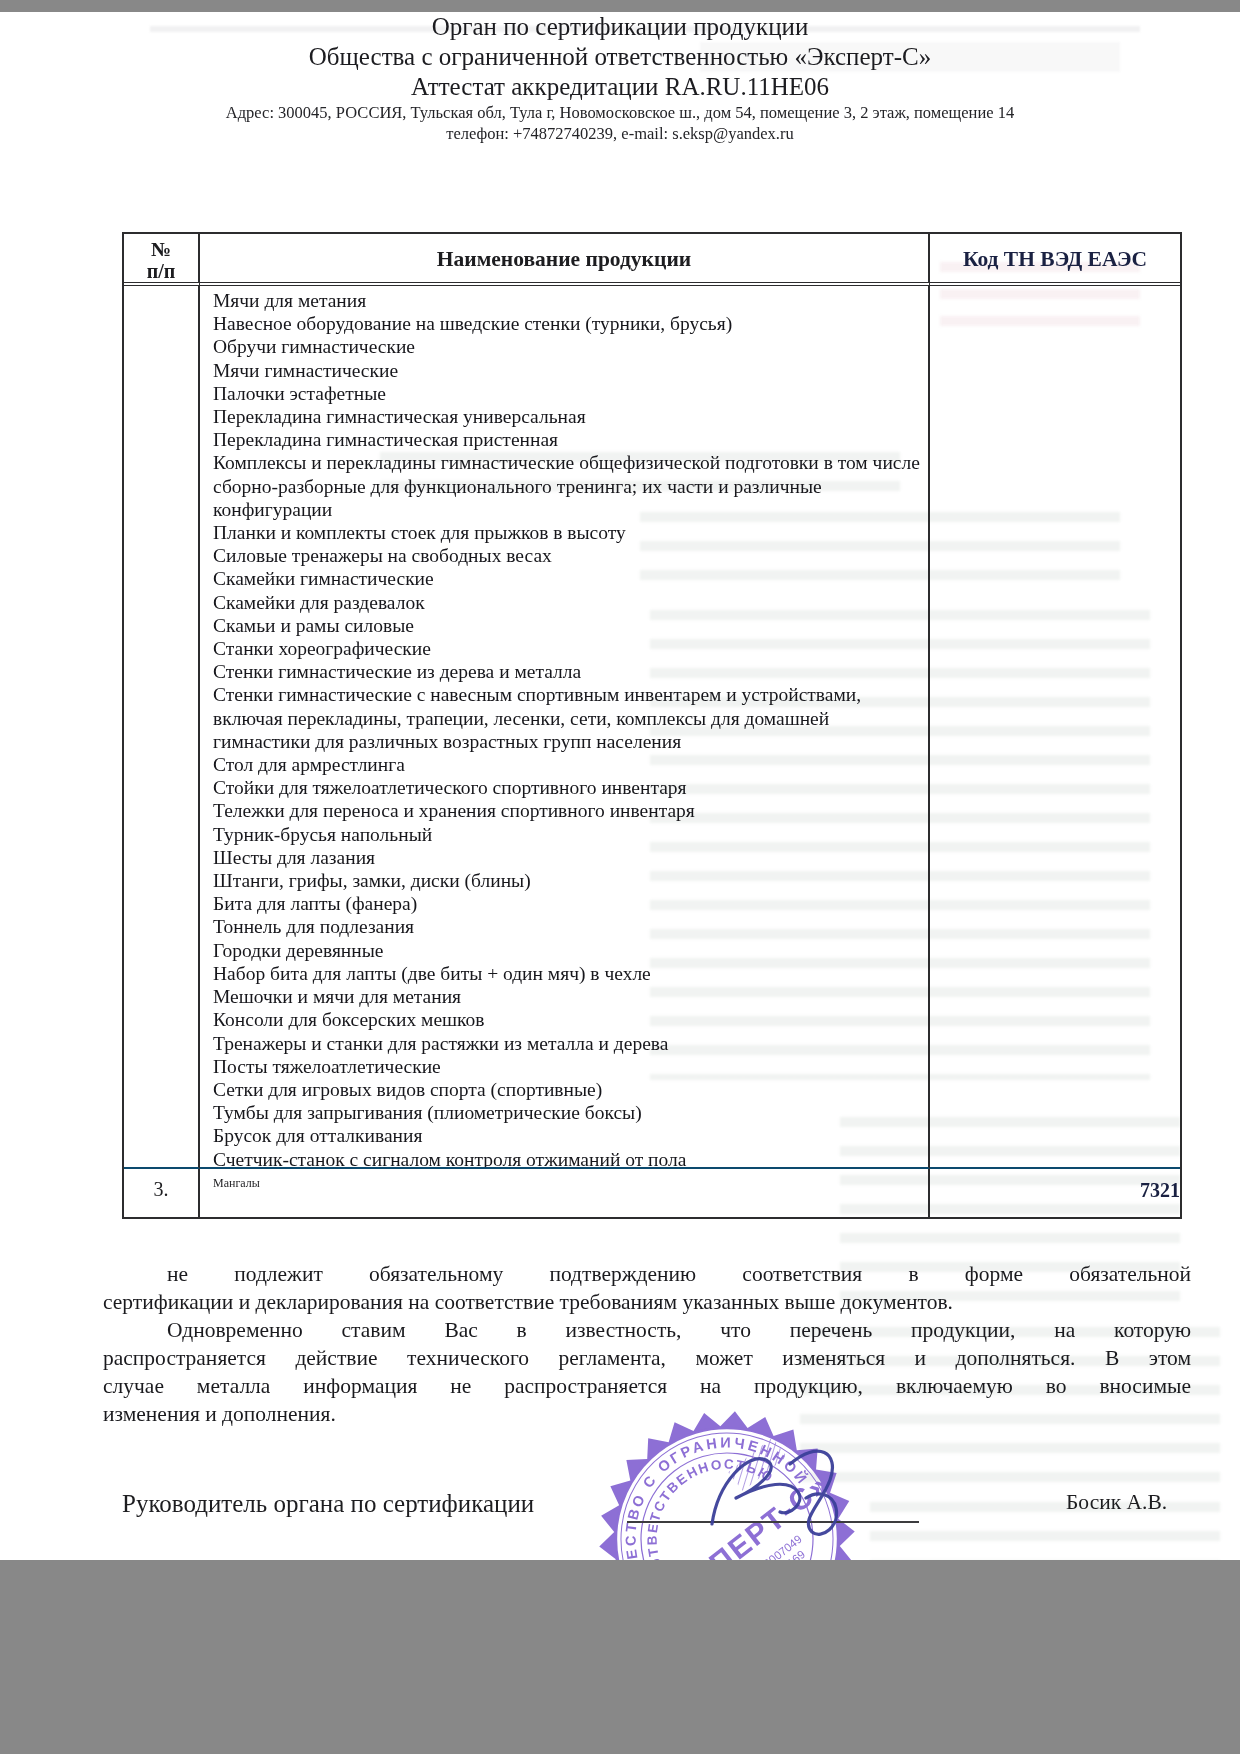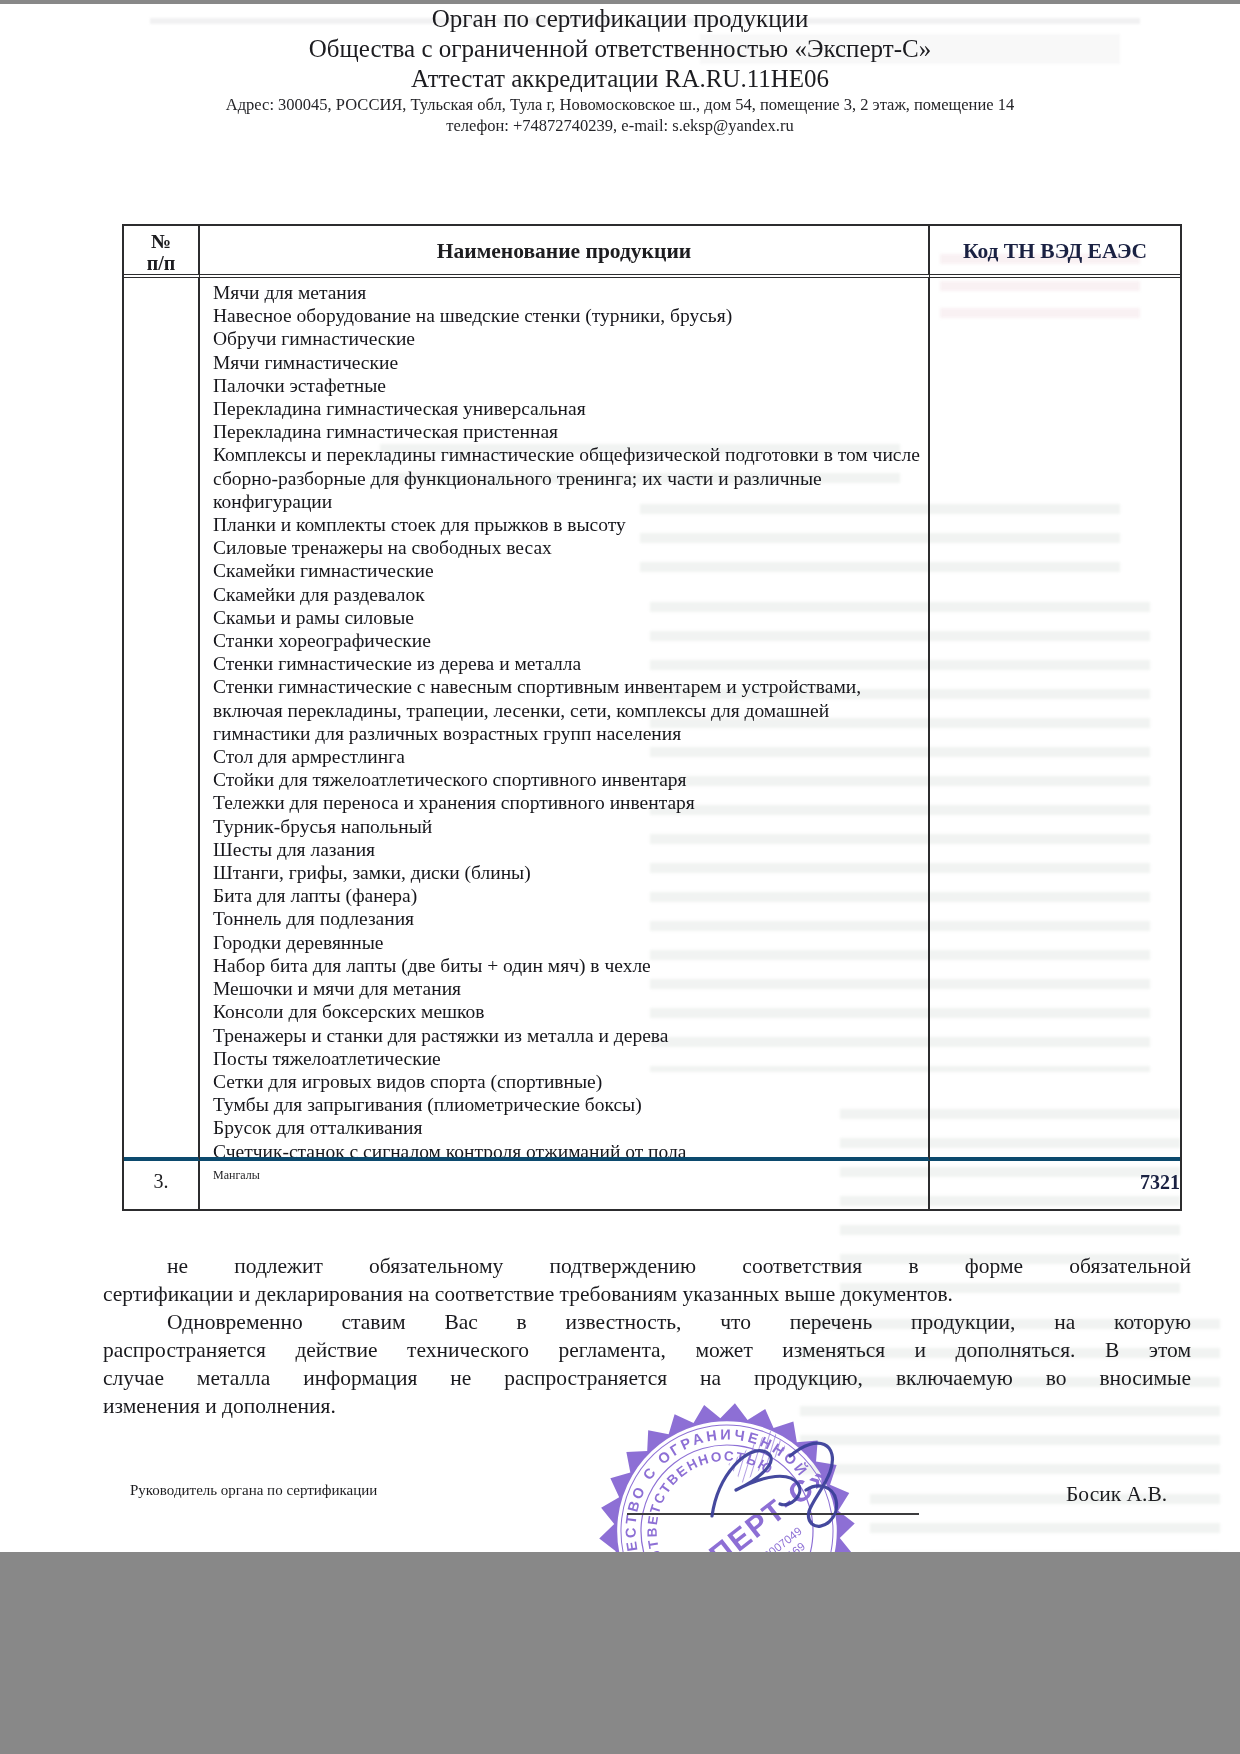--- a/index.html
+++ b/index.html
@@ -1,17 +1,17 @@
 <!DOCTYPE html>
 <html style="--stamp: #8565d2; --sig: #3b3f99; --ink: #1d1d20; --code-ink: #1a2142;"><head>
 <meta charset="utf-8">
 <style>
   html,body { margin:0; padding:0; background:#888; }
   .page {
-    position:relative; width:1240px; height:1548px; margin:4px auto;
+    position:relative; width:1240px; height:1548px; margin:12px auto;
     background:#ffffff; overflow:hidden;
     font-family:"Liberation Serif","DejaVu Serif",serif;
     color:var(--ink,#1d1d20);
   }
   [data-interactable] { box-sizing:border-box; }
 
   
   .streak { position:absolute; pointer-events:none; }
   .streak.gray { background:rgba(120,122,124,0.10); filter:blur(1px); }
   .bleed { position:absolute; pointer-events:none; filter:blur(1.4px); opacity:.55; }
@@ -29,34 +29,34 @@
     display:grid; grid-template-columns:76px 730px 1fr;
     grid-template-rows:52px 883px 48px;
     border:2.5px solid #2c2c2e; background:transparent;
   }
   .cell { border-color:#2c2c2e; }
   .brt { border-right:2px solid #2c2c2e; }
   .th  { border-bottom:4px double #2c2c2e; font-weight:bold; text-align:center; }
   .th1 { font-size:20px; line-height:22px; padding-top:4px; }
   .th2 { font-size:21.5px; padding-top:13px; }
   .th3 { font-size:21.5px; padding-top:13px; color:var(--code-ink,#1a2142); }
-  .rowmid { border-bottom:4px solid #0c4a6e; }
+  .rowmid { border-bottom:2px solid #0c4a6e; }
   .c2 { padding:3px 8px 0 13px; font-size:19.5px; line-height:23.2px; overflow:hidden; color:#17171c; }
   .m1 { text-align:center; font-size:20px; padding-top:9px; }
   .m2 { font-size:12px; padding:7px 0 12px 13px; }
   .m3 { text-align:right; font-size:20px; font-weight:bold; padding-top:10px; color:var(--code-ink,#1a2142); }
 
   
   .paras { position:absolute; left:103px; top:1248px; width:1088px; font-size:21.5px; color:#1a1a1e; }
   .para div { line-height:28px; text-align:justify; text-align-last:justify; white-space:normal; }
   .para div:first-child { text-indent:64px; }
   .para div:last-child { text-align-last:left; }
 
   
-  .sig-label { position:absolute; left:130px; top:1478px; font-size:15px; }
+  .sig-label { position:absolute; left:122px; top:1478px; font-size:25px; }
   .sig-name  { position:absolute; left:1066px; top:1478px; font-size:21.5px; }
   .sig-line  { position:absolute; left:627px; top:1509px; width:292px; height:2px; background:#3c3c3e; z-index:6; }
 
   
   .stamp { position:absolute; left:592px; top:1392px; width:270px; height:270px; opacity:.93; z-index:5; }
   .st-stroke { fill:none; stroke:var(--stamp,#8565d2); }
   .st-fill { fill:var(--stamp,#8565d2); stroke:none; }
   .st-text { fill:var(--stamp,#8565d2); font-family:"Liberation Sans","DejaVu Sans",sans-serif; text-anchor:middle; }
   .arcO { font-size:14.5px; letter-spacing:3px; font-weight:bold; }
   .arcI { font-size:13.5px; letter-spacing:2px; font-weight:bold; }

